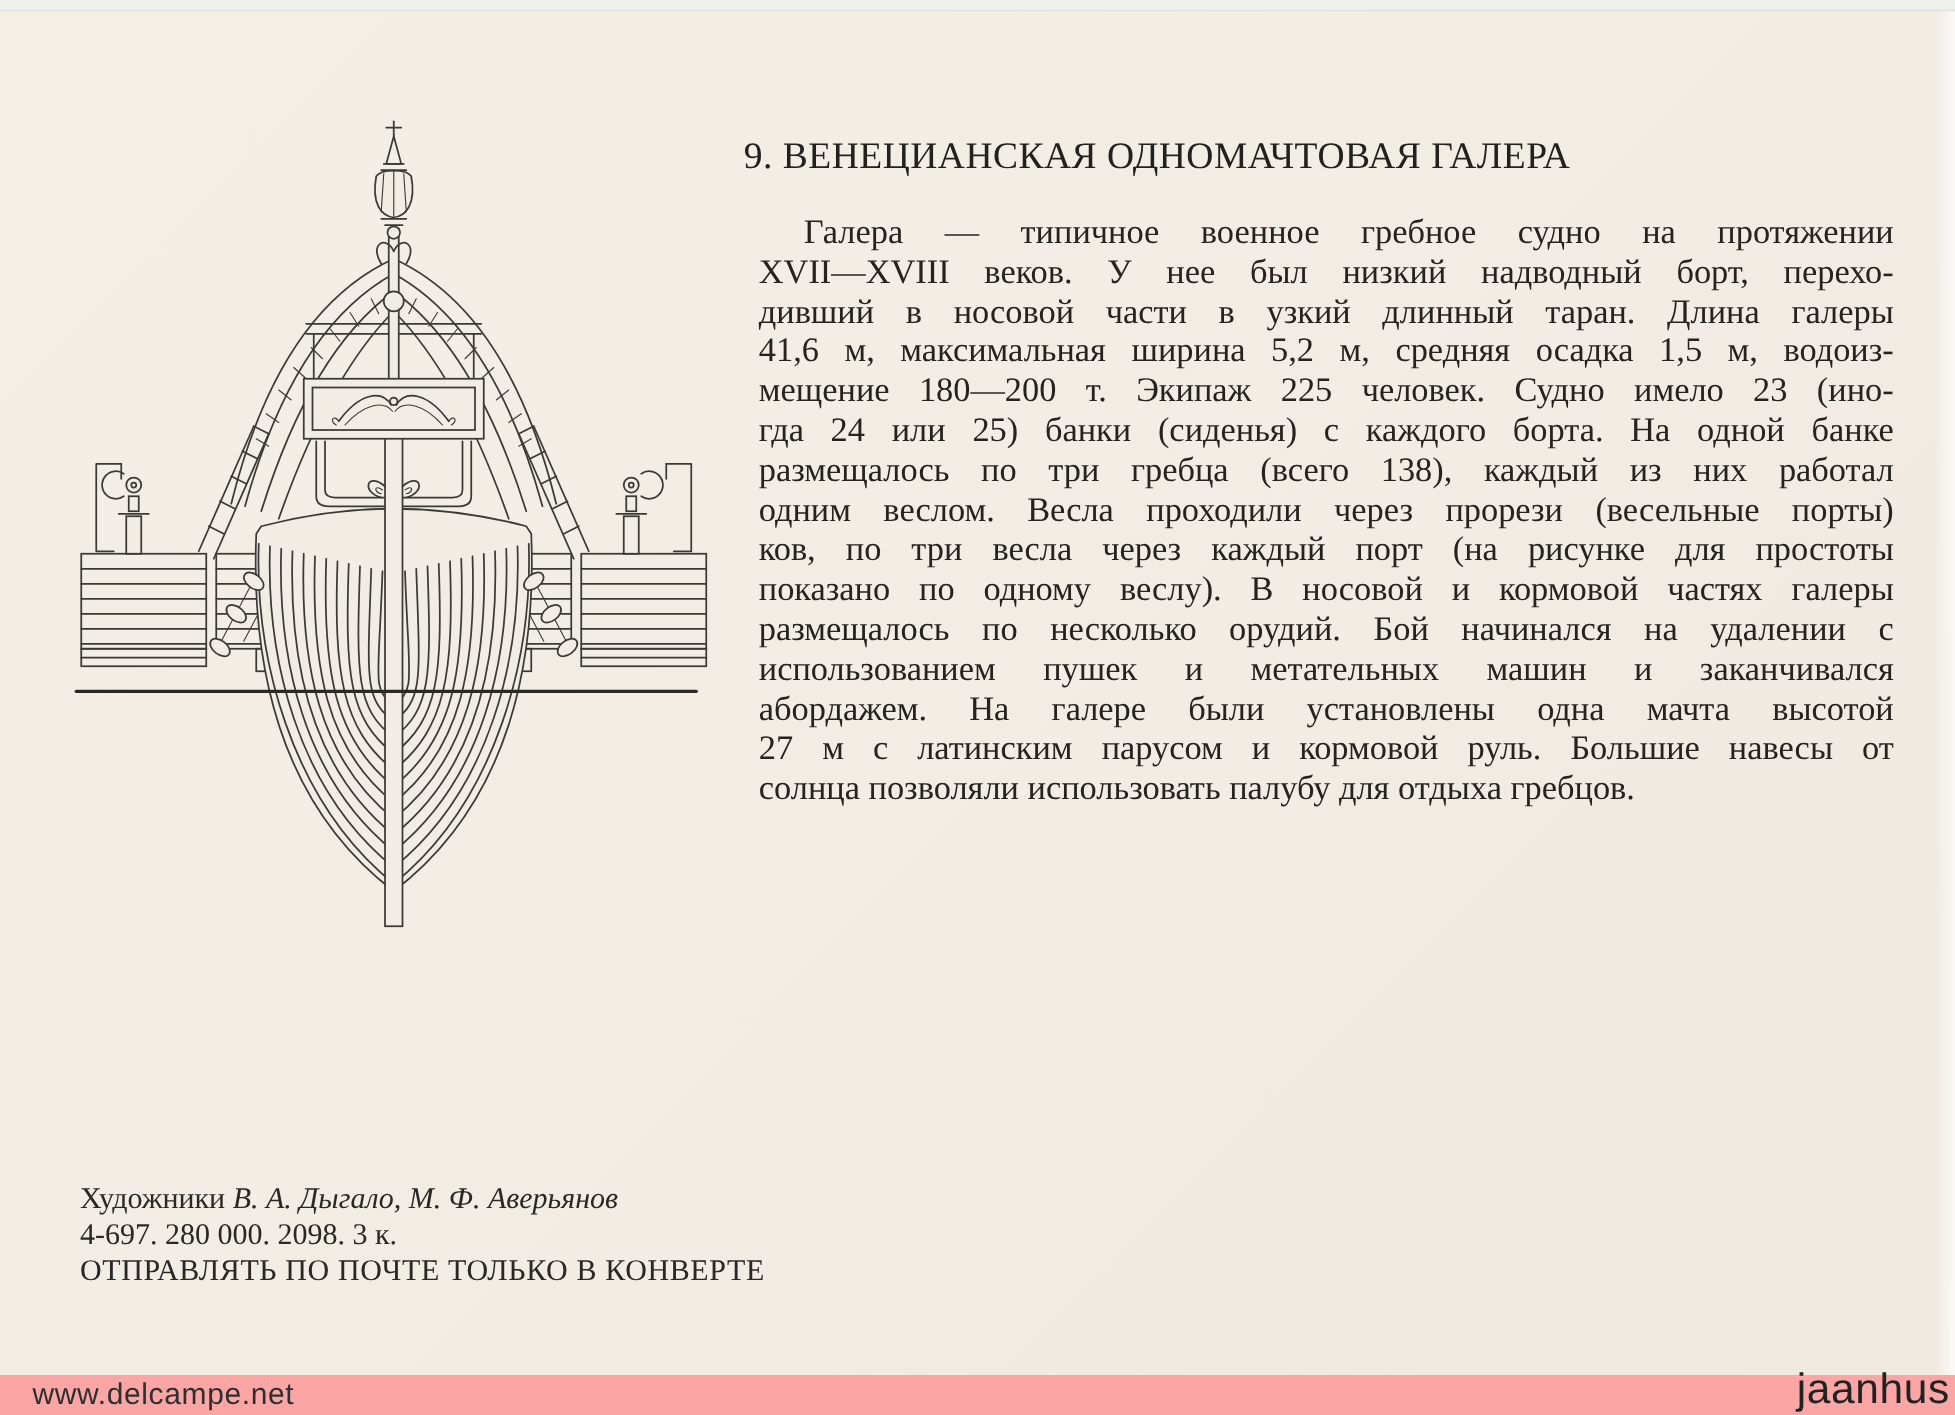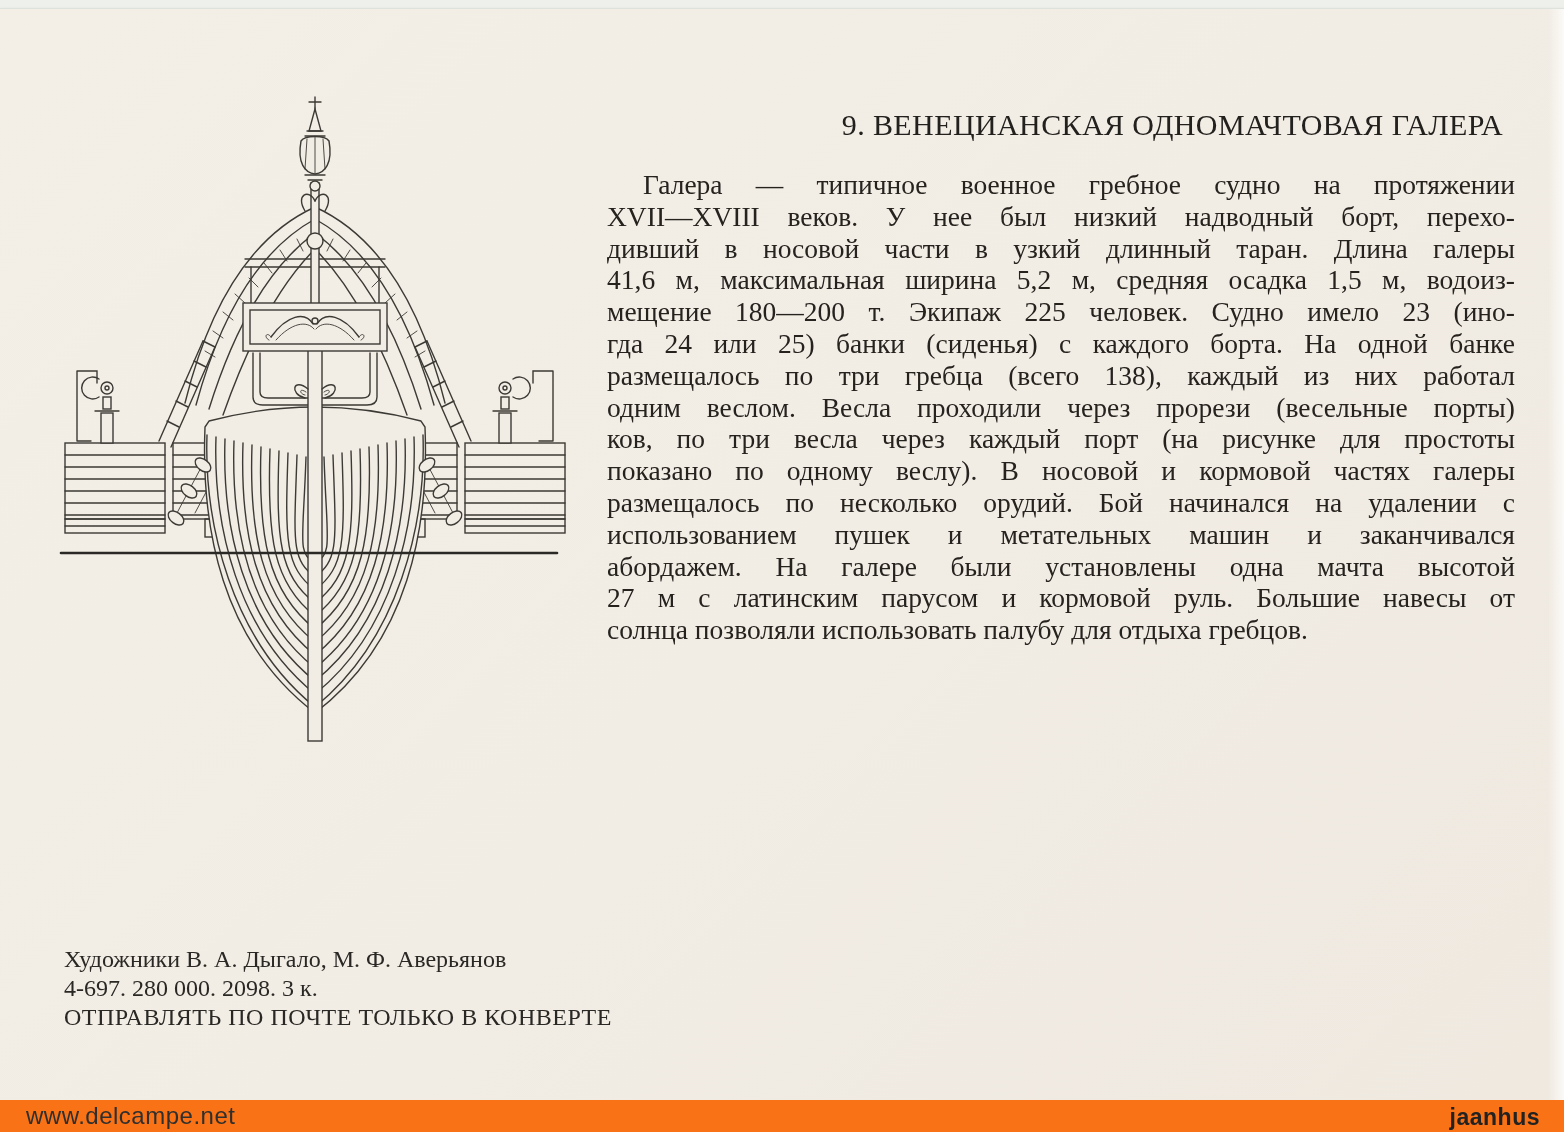--- a/index.html
+++ b/index.html
@@ -31,50 +31,50 @@
   
   .wm{
     position:absolute;left:437px;top:470px;z-index:2;
     font-family:"Liberation Sans", sans-serif;
     font-weight:bold;font-size:104px;letter-spacing:1px;
     color:#8f8d86;opacity:.5;white-space:nowrap;
   }
   
   .title{
     position:absolute;left:595px;top:99px;width:908px;z-index:3;
-    text-align:right;font-size:30px;letter-spacing:.4px;
+    text-align:left;font-size:30px;letter-spacing:.4px;
     color:#23211e;white-space:nowrap;
   }
   .para{
     position:absolute;left:595px;top:160px;width:908px;z-index:3;
     font-size:27.5px;line-height:31.8px;color:#26231f;margin-left:12px;
   }
   .para .jline{text-align:justify;text-align-last:justify;}
   .para .firstline{text-indent:36px;}
   .para .lastline{text-align:left;text-align-last:left;}
   
   .imprint{
     position:absolute;left:64px;top:936px;z-index:3;
     font-size:24px;line-height:28.8px;color:#2a2824;
   }
-  .imprint .it{}
+  .imprint .it{font-style:italic;}
   .imprint .caps{letter-spacing:.5px;}
   
   .scan-strip{
     position:absolute;left:0;bottom:0;width:1564px;height:32px;
-    background:#f97316;z-index:4;
+    background:#fca5a5;z-index:4;
     font-family:"Liberation Sans", sans-serif;
   }
   .scan-left{
     position:absolute;left:26px;bottom:2px;
     font-size:24px;color:#2f2f2f;letter-spacing:.5px;
   }
   .scan-right{
-    position:absolute;right:24px;bottom:1px;
-    font-size:23px;color:#222;letter-spacing:.5px;font-weight:bold;
+    position:absolute;right:4px;bottom:1px;
+    font-size:34px;color:#222;letter-spacing:.5px;
   }
 </style>
 </head>
 <body>
 
 <div class="page">
 
   <div class="card">
 
     <svg class="ship" viewBox="0 0 520 710">

